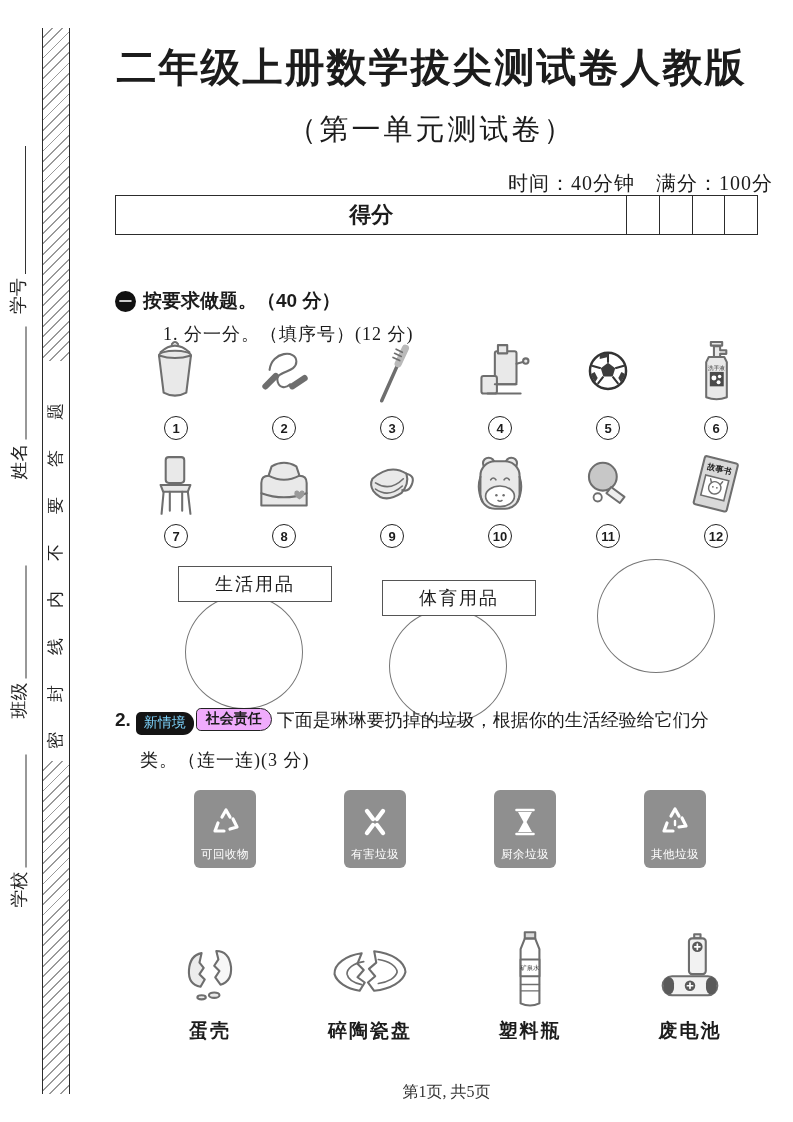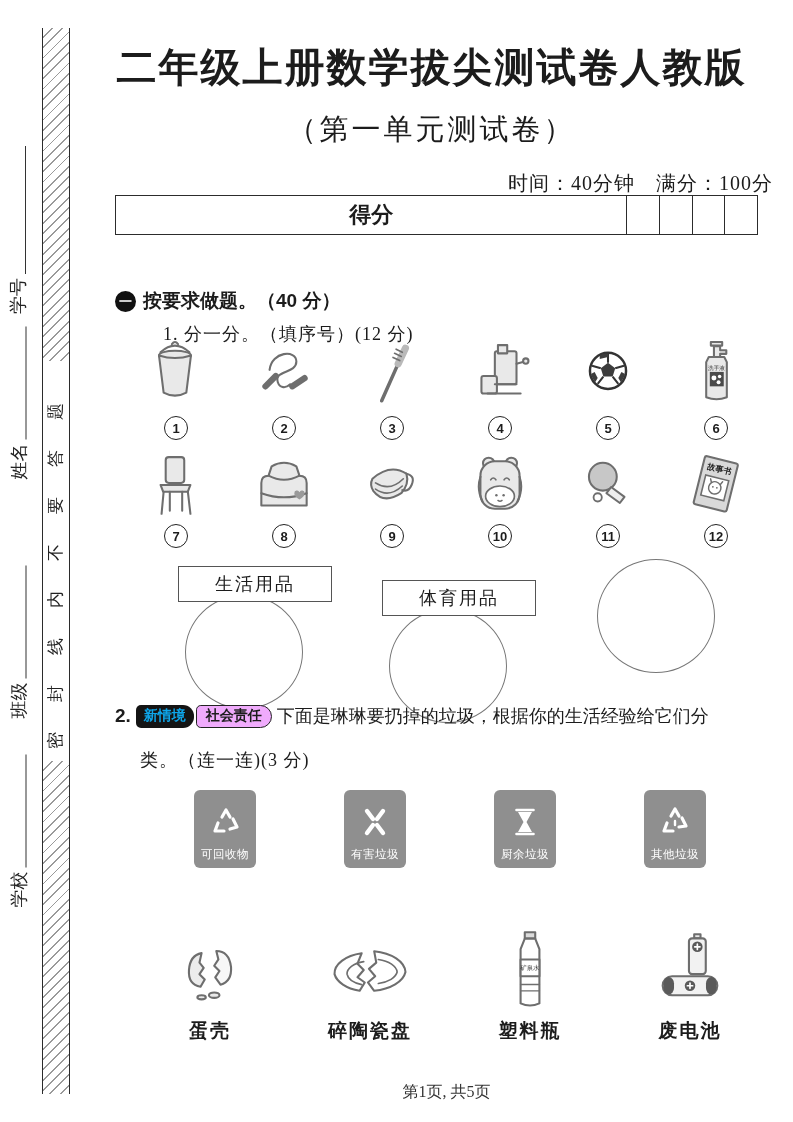--- a/index.html
+++ b/index.html
@@ -51,22 +51,22 @@
 
   
   .cat-group{width:132px;text-align:center;}
   .cat-label{position:relative;z-index:2;display:inline-block;min-width:104px;padding:5px 24px;
       border:1.4px solid #555;background:#fff;font-size:18px;letter-spacing:2px;}
   .cat-ellipse{margin:-7px auto 0;width:116px;height:112px;border:1.4px solid #777;border-radius:50%;background:#fff;}
 
   
   .q2line1{left:115px;top:704px;font-size:18px;display:flex;align-items:center;gap:5px;white-space:nowrap;}
   .q2num{font-weight:bold;font-family:"Liberation Sans","DejaVu Sans",sans-serif;font-size:19px;}
-  .badge-dark{background:#141414;color:#0ea5e9;border-radius:5px 11px 11px 5px;padding:2px 8px 3px;
-      font-size:14px;font-family:"Liberation Sans","DejaVu Sans",sans-serif;font-weight:bold;}
+  .badge-dark{background:#141414;color:#7dd3fc;border-radius:5px 11px 11px 5px;padding:2px 8px 3px;
+      font-size:14px;font-family:"Liberation Sans","DejaVu Sans",sans-serif;font-weight:normal;margin-top:8px;}
   .badge-outline{border:1.6px solid #222;border-radius:5px 12px 12px 5px;padding:1px 9px 2px;margin-left:-3px;
       font-size:14px;font-family:"Liberation Sans","DejaVu Sans",sans-serif;font-weight:bold;background:#f0abfc;}
   .q2line2{left:140px;top:748px;font-size:18px;letter-spacing:1px;}
 
   .signs-row{left:150px;top:790px;width:600px;display:grid;grid-template-columns:repeat(4,1fr);}
   .sign{width:62px;height:78px;margin:0 auto;background:#8f8f8f;border-radius:6px;
       display:flex;flex-direction:column;align-items:center;justify-content:flex-end;padding-bottom:6px;box-sizing:border-box;}
   .sign svg{margin-bottom:2px;}
   .sign-label{color:#fff;font-size:11.5px;font-family:"Liberation Sans","DejaVu Sans",sans-serif;letter-spacing:.5px;}
 

